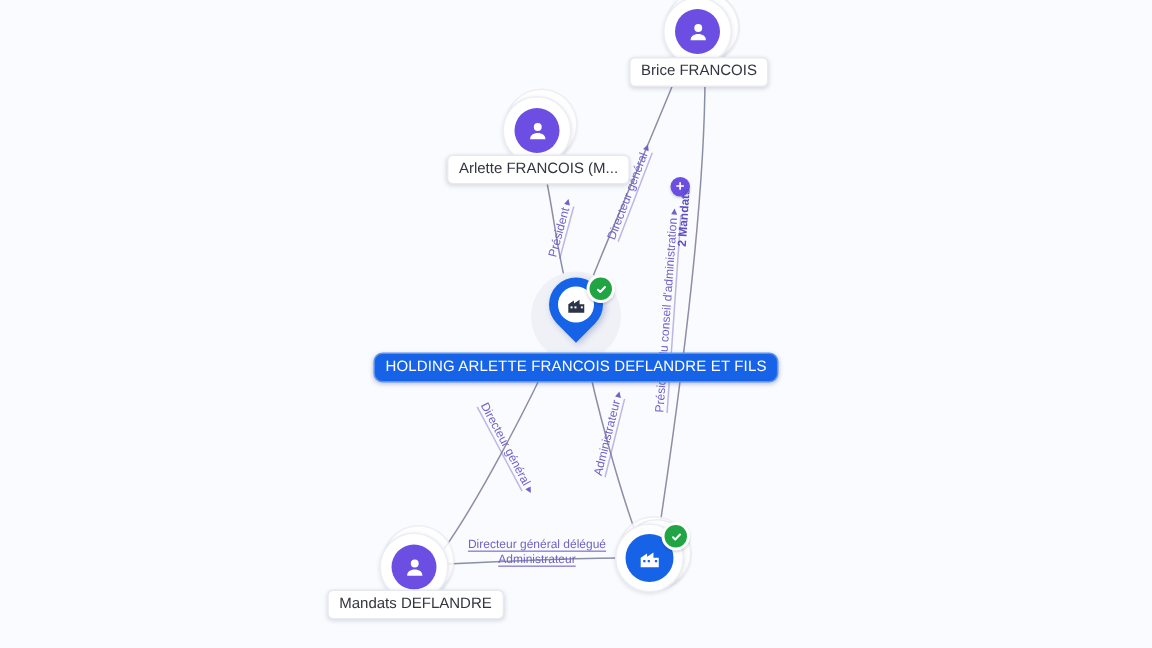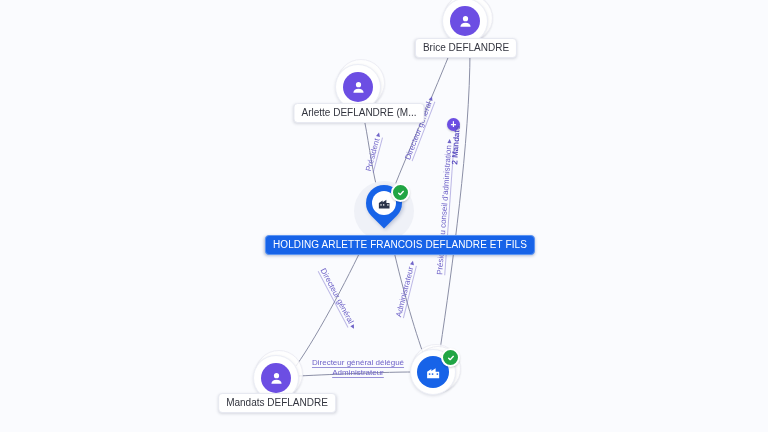--- a/index.html
+++ b/index.html
@@ -182,57 +182,57 @@
       <div class="disc">
         <div class="avatar-circle">
           <svg width="17" height="17" viewBox="0 0 24 24" fill="#ffffff">
             <circle cx="12" cy="8" r="3.7"></circle>
             <path d="M4.8 19.5c0-3.8 3.2-5.8 7.2-5.8s7.2 2 7.2 5.8z"></path>
           </svg>
         </div>
       </div>
     </div>
   </div>
-  <div class="chip" style="left:466px;top:38px;">Brice DEFLANDRE</div>
+  <div class="chip" style="left:466px;top:38px;">Brice FRANCOIS</div>
 
   <div class="node" style="left:359px;top:88px;">
     <div class="person-wrap">
       <div class="stack-card s1"></div>
       <div class="disc">
         <div class="avatar-circle">
           <svg width="17" height="17" viewBox="0 0 24 24" fill="#ffffff">
             <circle cx="12" cy="8" r="3.7"></circle>
             <path d="M4.8 19.5c0-3.8 3.2-5.8 7.2-5.8s7.2 2 7.2 5.8z"></path>
           </svg>
         </div>
       </div>
     </div>
   </div>
-  <div class="chip" style="left:359px;top:103px;">Arlette DEFLANDRE (M...</div>
+  <div class="chip" style="left:359px;top:103px;">Arlette FRANCOIS (M...</div>
 
   <div class="node" style="left:384px;top:211px;">
     <div class="pin-wrap">
       <div class="pin-halo"></div>
       <div class="pin-shape"></div>
       <div class="pin-inner">
         <svg width="15" height="15" viewBox="0 0 24 24" fill="#2b3348">
           <path d="M3 20V11l6-4v3l6-4v5h5v9z"></path>
           <rect x="5.4" y="13.2" width="2.1" height="2.1" fill="#ffffff"></rect>
           <rect x="9.6" y="13.2" width="2.1" height="2.1" fill="#ffffff"></rect>
           <rect x="16.4" y="13.2" width="2.1" height="2.1" fill="#ffffff"></rect>
         </svg>
       </div>
       <div class="check-badge" style="left:37px;top:2px;">
         <svg width="8" height="8" viewBox="0 0 24 24" fill="none" stroke="#ffffff" stroke-width="4" stroke-linecap="round" stroke-linejoin="round">
           <path d="M5 12.5l4.5 4.5L19 7"></path>
         </svg>
       </div>
     </div>
   </div>
-  <div class="chip selected" style="left:400px;top:235px;">HOLDING ARLETTE FRANCOIS DEFLANDRE ET FILS</div>
+  <div class="chip selected" style="left:384px;top:235px;border-radius:6px;">HOLDING ARLETTE FRANCOIS DEFLANDRE ET FILS</div>
 
   <div class="node" style="left:277px;top:379px;">
     <div class="person-wrap">
       <div class="stack-card s1"></div>
       <div class="disc">
         <div class="avatar-circle">
           <svg width="17" height="17" viewBox="0 0 24 24" fill="#ffffff">
             <circle cx="12" cy="8" r="3.7"></circle>
             <path d="M4.8 19.5c0-3.8 3.2-5.8 7.2-5.8s7.2 2 7.2 5.8z"></path>
           </svg>

